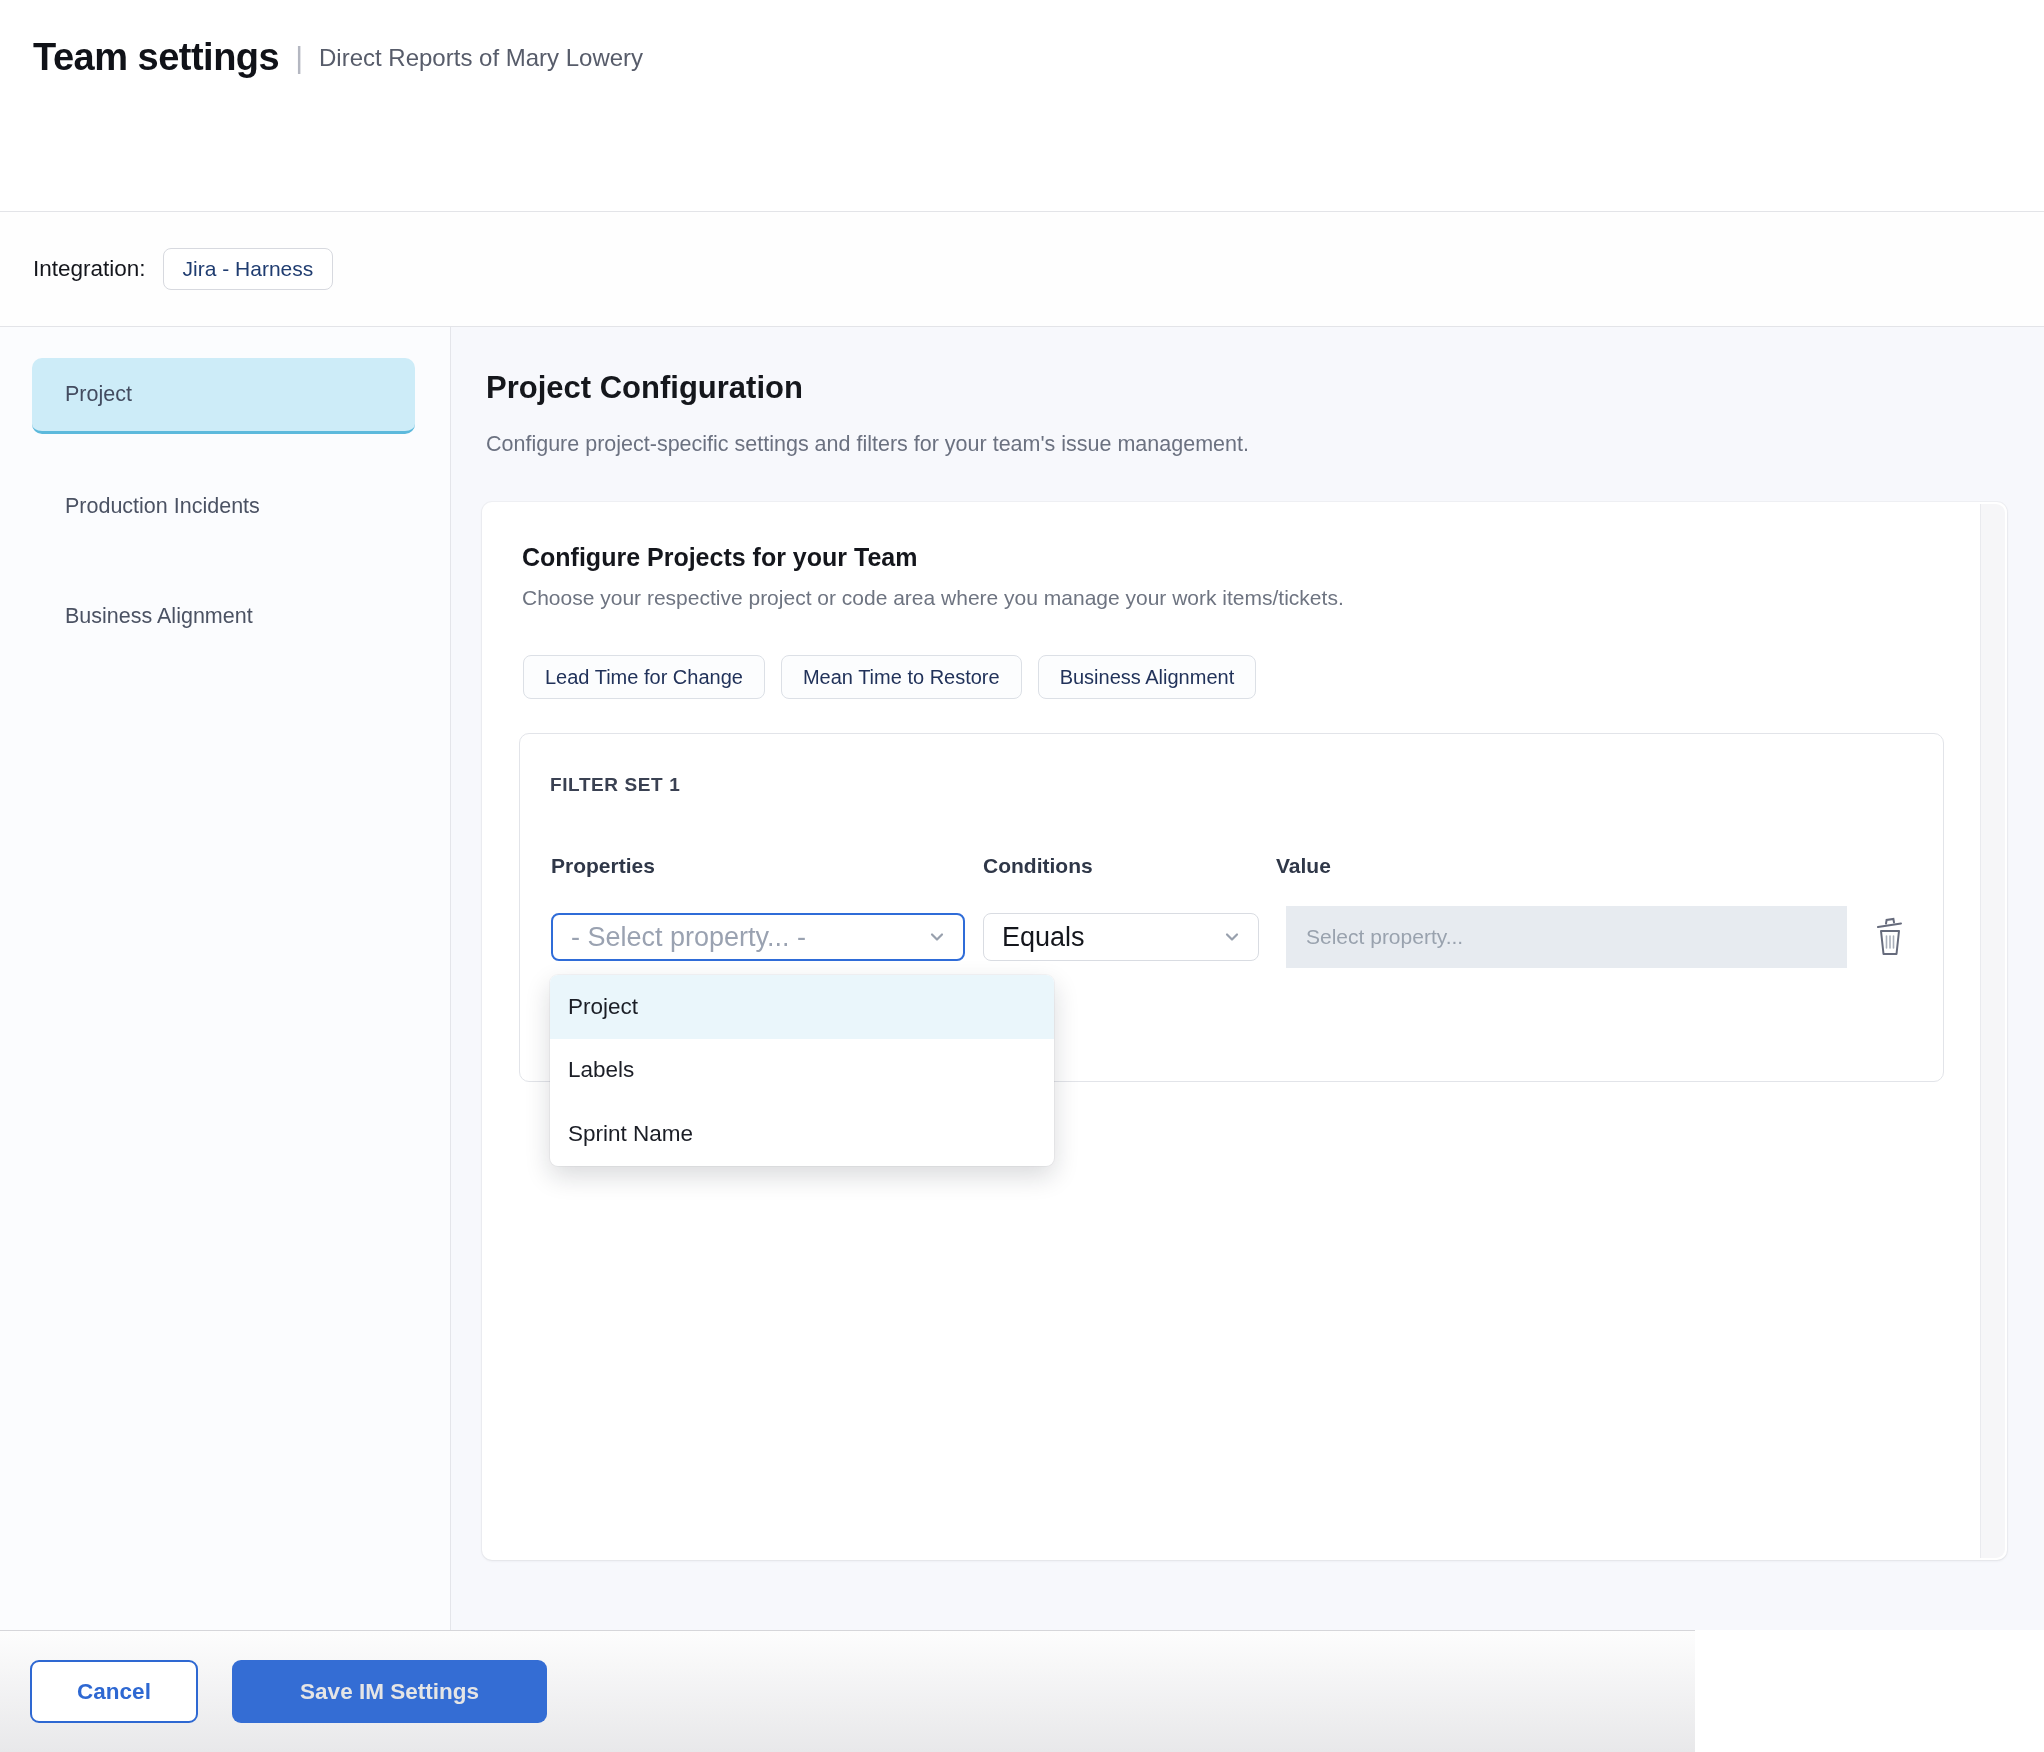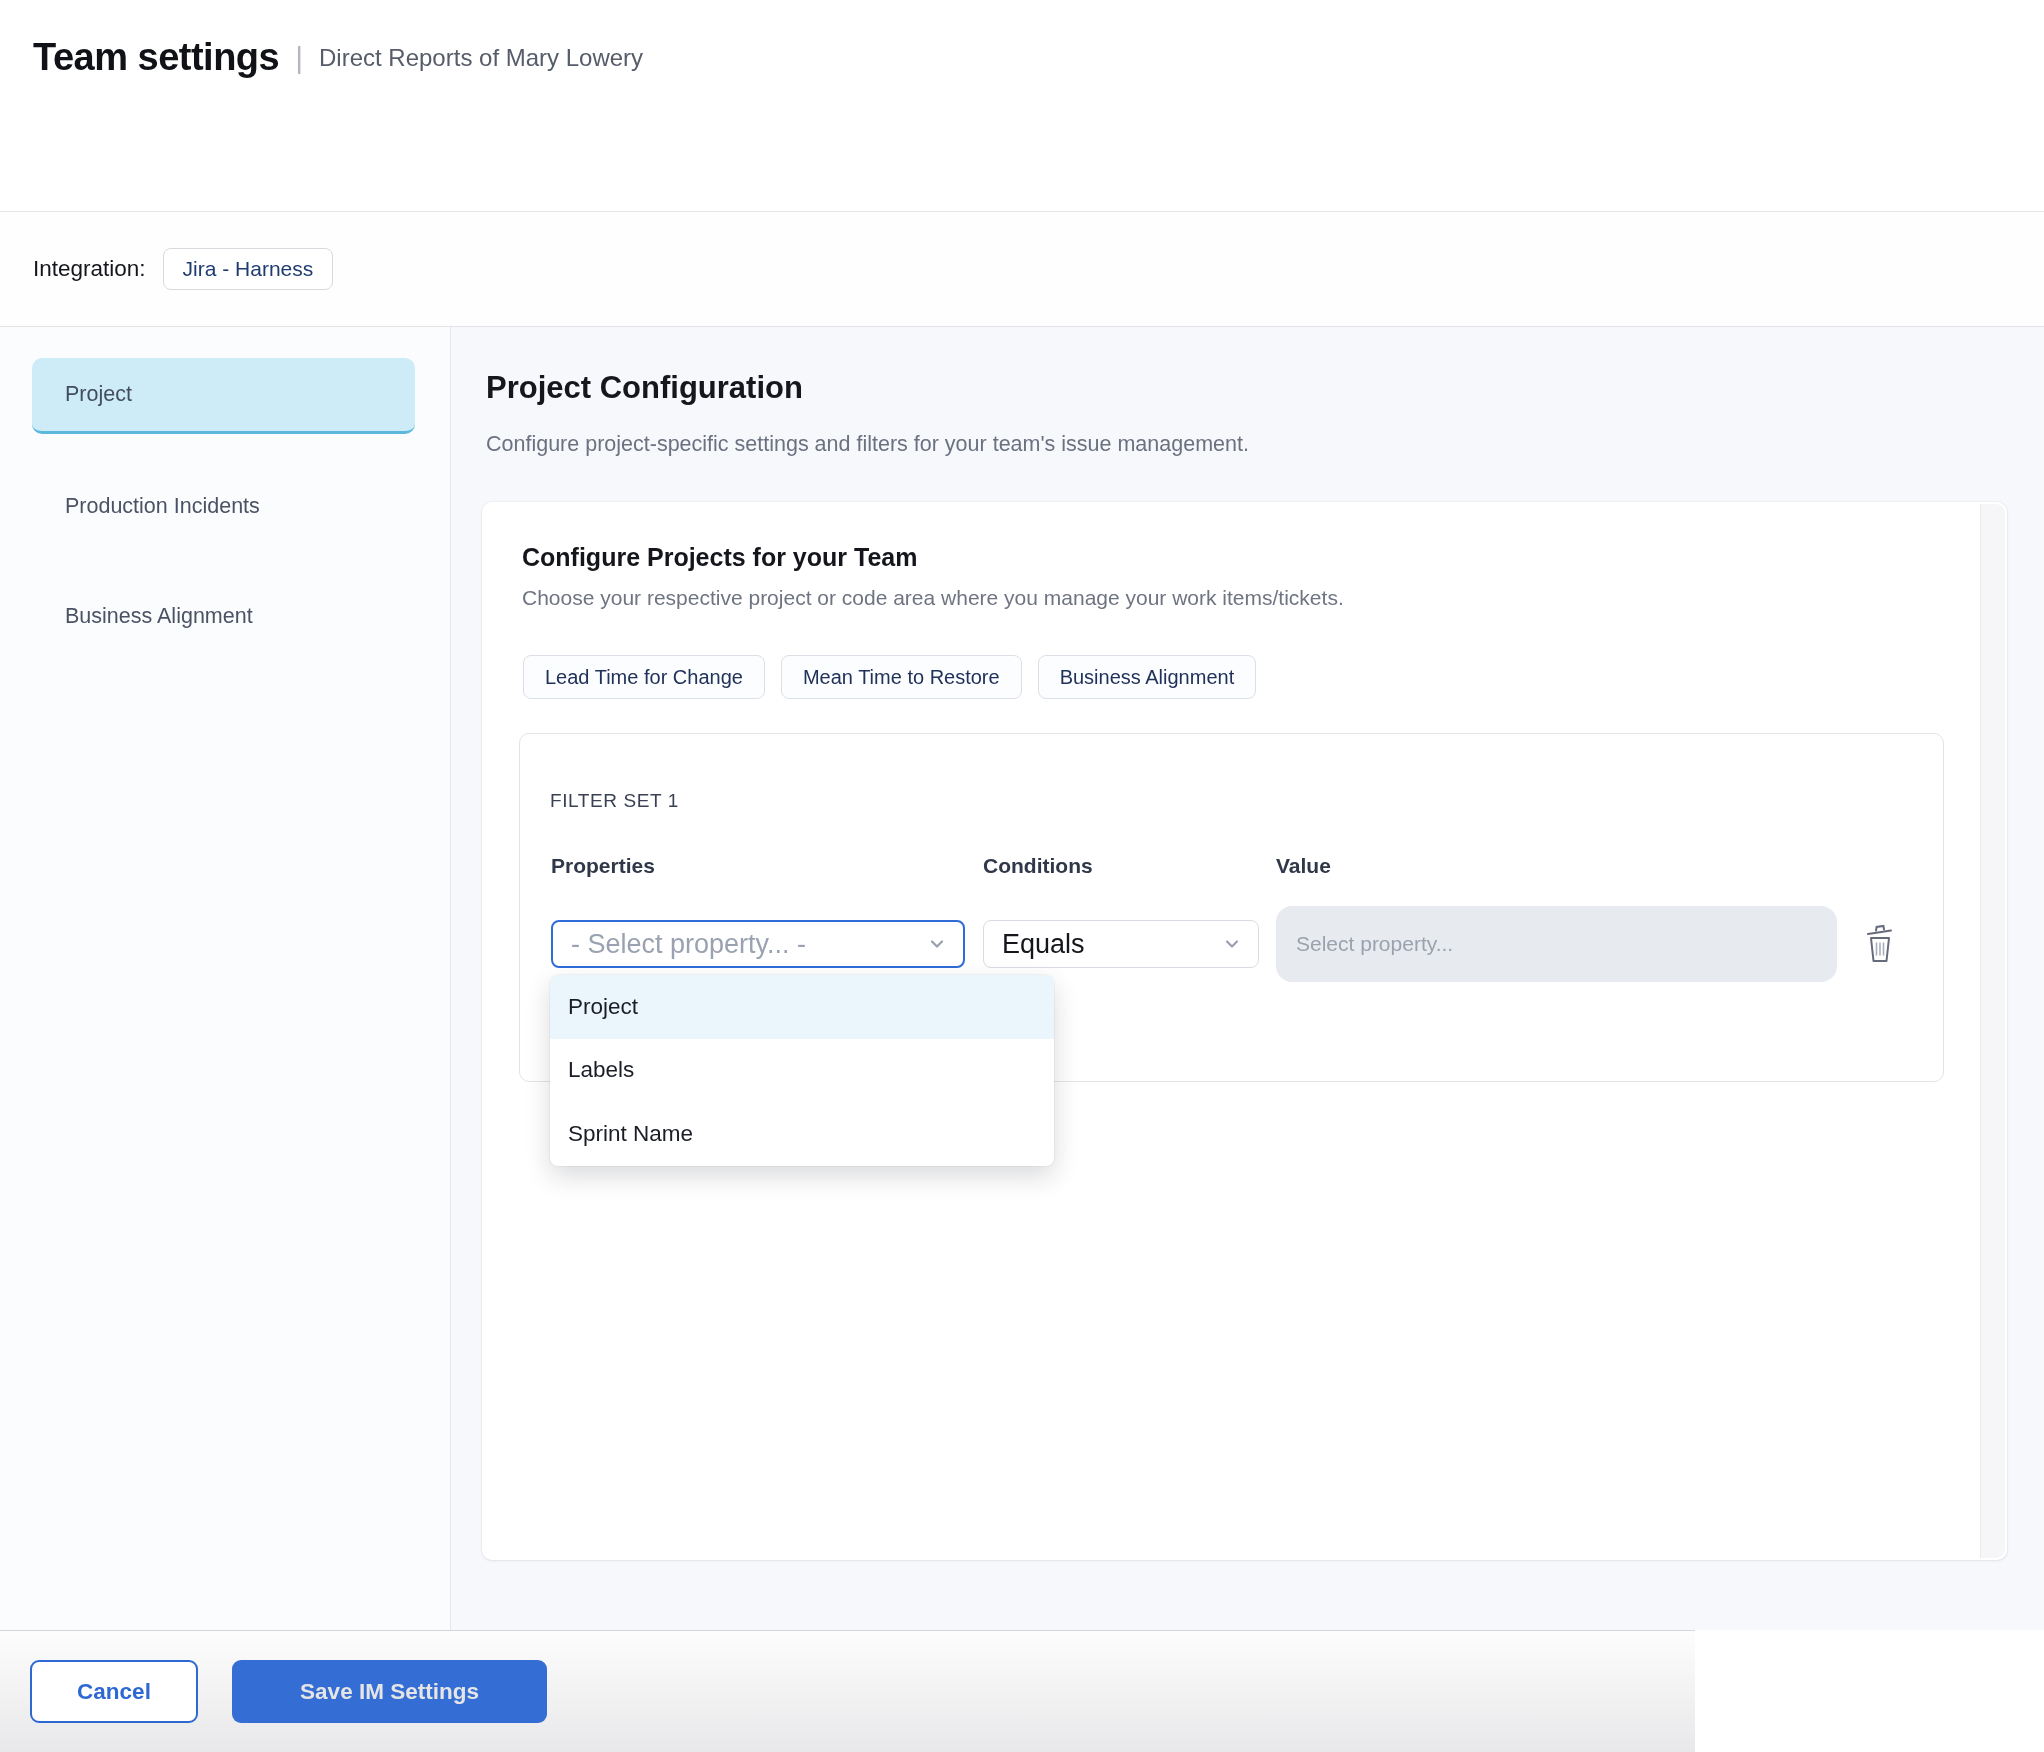--- a/index.html
+++ b/index.html
@@ -104,44 +104,44 @@
     border:1px solid #dce0e6; border-radius:8px; background:#fcfdfe;
     font-size:20px; color:#21325a; cursor:pointer; white-space:nowrap;
   }
 
   
   .filter-box {
     position:absolute; left:37px; top:231px; width:1425px; height:349px;
     border:1px solid #e2e4e9; border-radius:10px; background:#ffffff;
   }
   .filter-title {
-    position:absolute; left:30px; top:56px;
-    font-size:19px; font-weight:400; letter-spacing:0.6px; color:#3a4152;
+    position:absolute; left:30px; top:40px;
+    font-size:19px; font-weight:700; letter-spacing:0.6px; color:#3a4152;
   }
   .filter-headers {
     position:absolute; left:31px; top:120px; display:flex;
     font-size:21px; font-weight:600; color:#2f3748;
   }
   .fh-prop { width:414px; }
   .fh-cond { width:276px; margin-left:18px; }
   .fh-val  { width:561px; margin-left:17px; }
   .filter-inputs {
     position:absolute; left:31px; top:172px; display:flex; align-items:center;
   }
   .select {
     height:48px; border-radius:8px; background:#ffffff;
     display:flex; align-items:center; justify-content:space-between;
     padding:0 16px 0 18px; font-size:27px; cursor:pointer;
   }
   .select-property { width:414px; border:2px solid #2f6cd8; color:#9aa2b1; }
   .select-condition { width:276px; margin-left:18px; border:1px solid #d9dce2; color:#14161c; }
   .chevron { flex:none; margin-left:10px; }
   .value-input {
-    width:561px; height:76px; margin-left:17px; border:none; outline:none;
-    border-radius:16px; background:#e7ebf0; padding:0 20px;
+    width:561px; height:62px; margin-left:27px; border:none; outline:none;
+    border-radius:0; background:#e7ebf0; padding:0 20px;
     font-size:21px; color:#343b4e; font-family:"Liberation Sans", sans-serif;
   }
   .value-input::placeholder { color:#99a2ae; }
   .trash-btn {
     margin-left:21px; width:44px; height:48px; background:none; border:none;
     cursor:pointer; display:flex; align-items:center; justify-content:center;
   }
 
   
   .dropdown {

